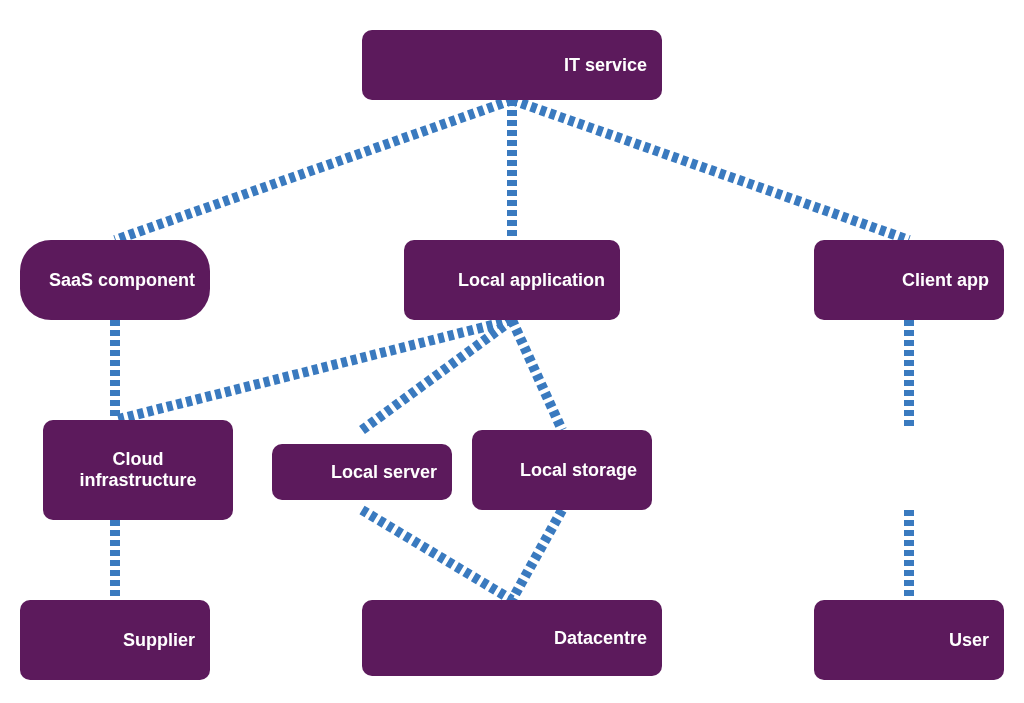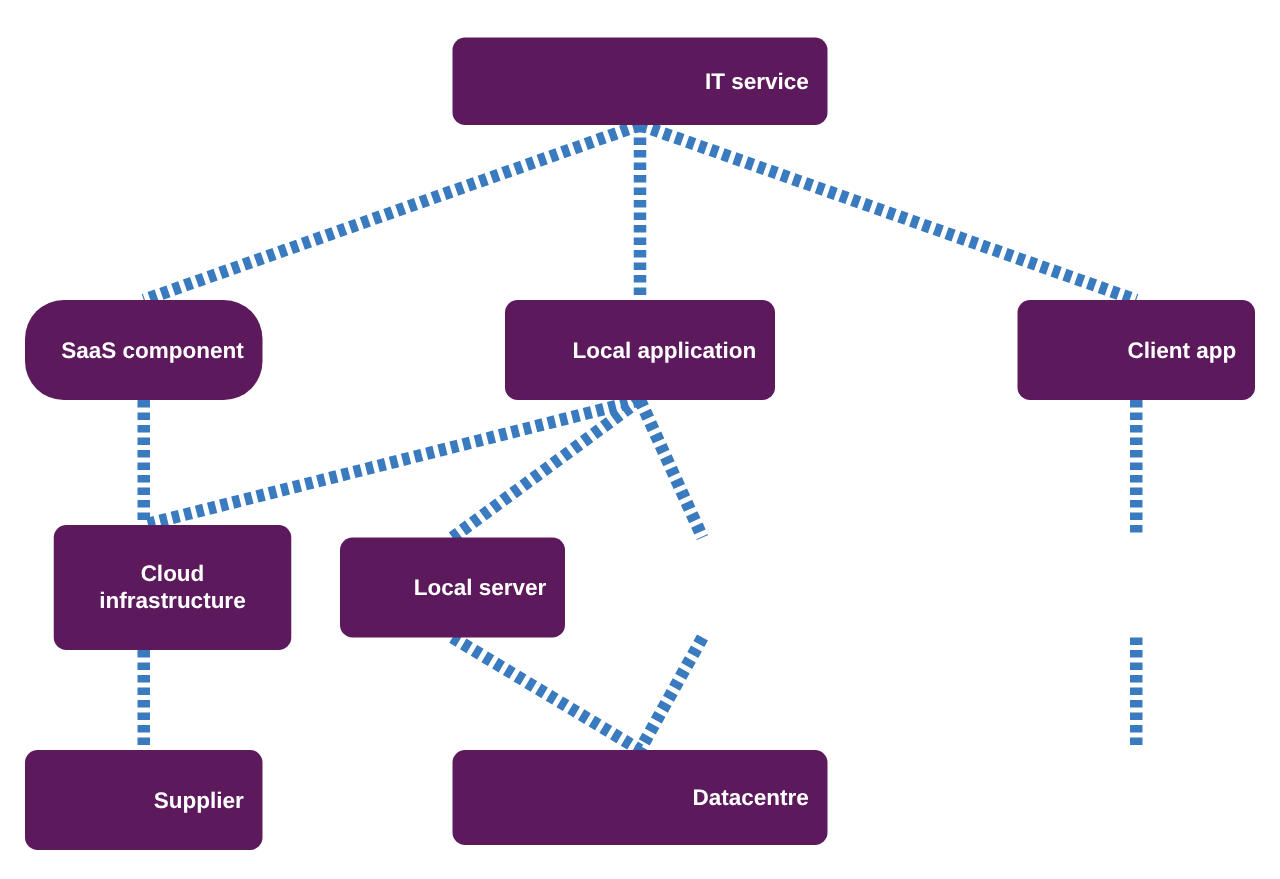--- a/index.html
+++ b/index.html
@@ -79,22 +79,22 @@
     .node-cloud-infra {
       width: 190px;
       height: 100px;
       top: 420px;
       left: 20px;
       margin-left: 23px;
     }
 
     .node-local-server {
       width: 180px;
-      height: 80px;
-      top: 430px;
+      height: 56px;
+      top: 444px;
       left: 272px;
       padding-left: 32px;
     }
 
     .node-local-storage {
       width: 180px;
       height: 80px;
       top: 430px;
       left: 472px;
     }
@@ -188,24 +188,30 @@
   </div>
 
   <div class="node node-cloud-infra">
     <span>Cloud infrastructure</span>
   </div>
 
   <div class="node node-local-server">
     <span>Local server</span>
   </div>
 
+  <div class="node node-local-storage">
+    <span>Local storage</span>
+  </div>
 
 
   <div class="node node-supplier">
     <span>Supplier</span>
   </div>
 
   <div class="node node-datacentre">
     <span>Datacentre</span>
   </div>
 
+  <div class="node node-user">
+    <span>User</span>
+  </div>
 
 </div>
 
 </body></html>

